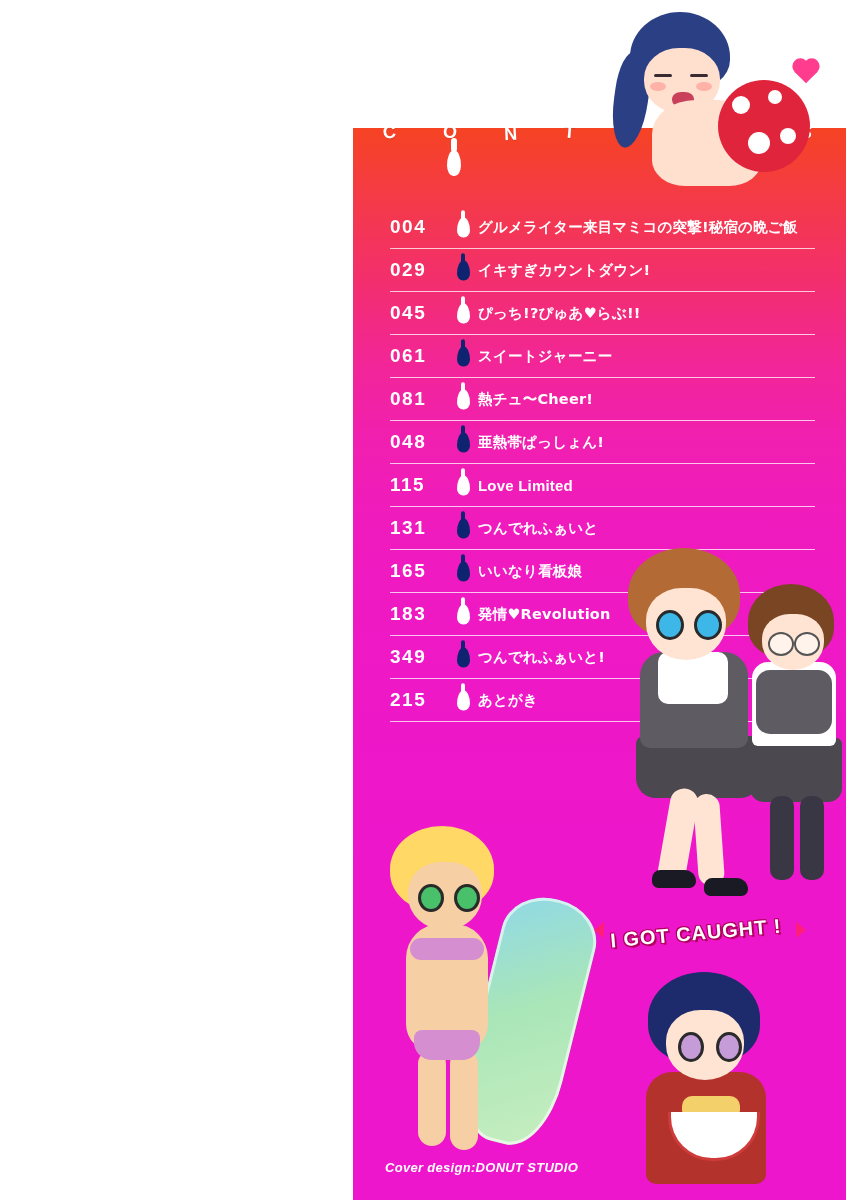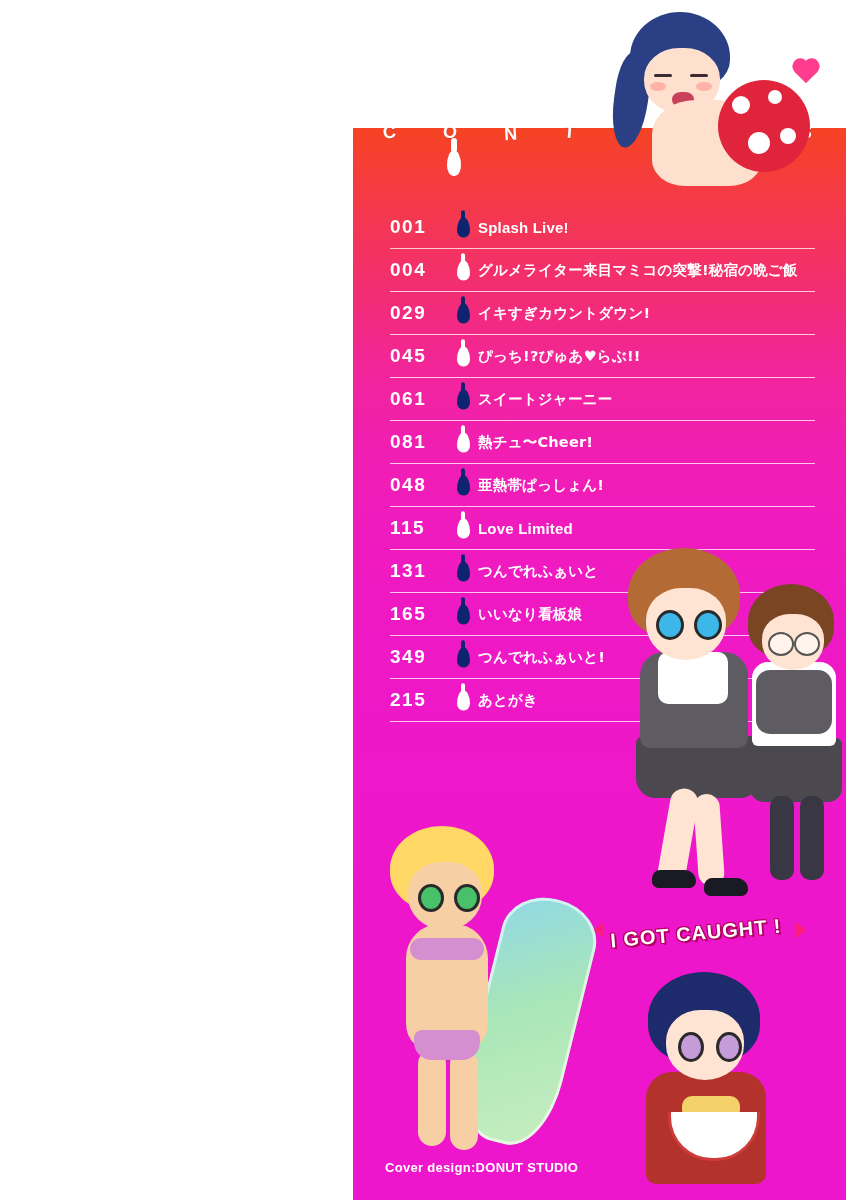--- a/index.html
+++ b/index.html
@@ -157,20 +157,21 @@
   
   .credit {
     position: absolute;
     left: 385px;
     top: 1160px;
     color: #ffffff;
     font-size: 13px;
     font-weight: bold;
     letter-spacing: .3px;
     z-index: 6;
+    font-style: italic;
   }
 
   
   .art { position: absolute; z-index: 8; }
 
   
   .art-top { left: 600px; top: 8px; width: 230px; height: 175px; }
   .hair-blue {
     position: absolute; left: 30px; top: 4px; width: 100px; height: 78px;
     background: #2a3f84; border-radius: 52% 52% 40% 40% / 60% 60% 40% 40%;
@@ -408,27 +409,20 @@
       <b style="left:14px;top:16px;width:18px;height:18px;"></b>
       <b style="left:50px;top:10px;width:14px;height:14px;"></b>
       <b style="left:30px;top:52px;width:22px;height:22px;"></b>
       <b style="left:62px;top:48px;width:16px;height:16px;"></b>
     </div>
     <div class="heart-pink"></div>
   </div>
 
   <div class="toc" id="toc">
       <div class="toc-row">
-        <div class="toc-num">001</div>
-        <div class="toc-drop dark">
-          <i></i>
-        </div>
-        <div class="toc-title">Splash Live!</div>
-      </div>
-      <div class="toc-row">
         <div class="toc-num">004</div>
         <div class="toc-drop">
           <i></i>
         </div>
         <div class="toc-title jp">グルメライター来目マミコの突撃!秘宿の晩ご飯</div>
       </div>
       <div class="toc-row">
         <div class="toc-num">029</div>
         <div class="toc-drop dark">
           <i></i>
@@ -476,20 +470,27 @@
           <i></i>
         </div>
         <div class="toc-title jp">つんでれふぁいと</div>
       </div>
       <div class="toc-row">
         <div class="toc-num">165</div>
         <div class="toc-drop dark">
           <i></i>
         </div>
         <div class="toc-title jp">いいなり看板娘</div>
+      </div>
+      <div class="toc-row">
+        <div class="toc-num">183</div>
+        <div class="toc-drop">
+          <i></i>
+        </div>
+        <div class="toc-title jp">発情♥Revolution</div>
       </div>
       <div class="toc-row">
         <div class="toc-num">349</div>
         <div class="toc-drop dark">
           <i></i>
         </div>
         <div class="toc-title jp">つんでれふぁいと!</div>
       </div>
       <div class="toc-row">
         <div class="toc-num">215</div>

